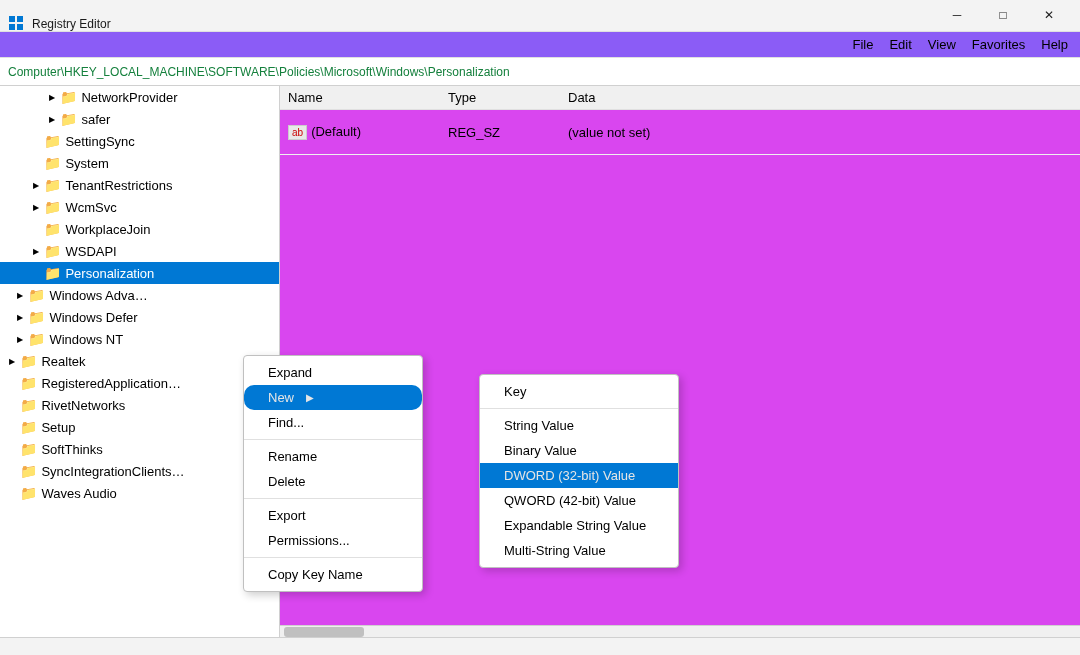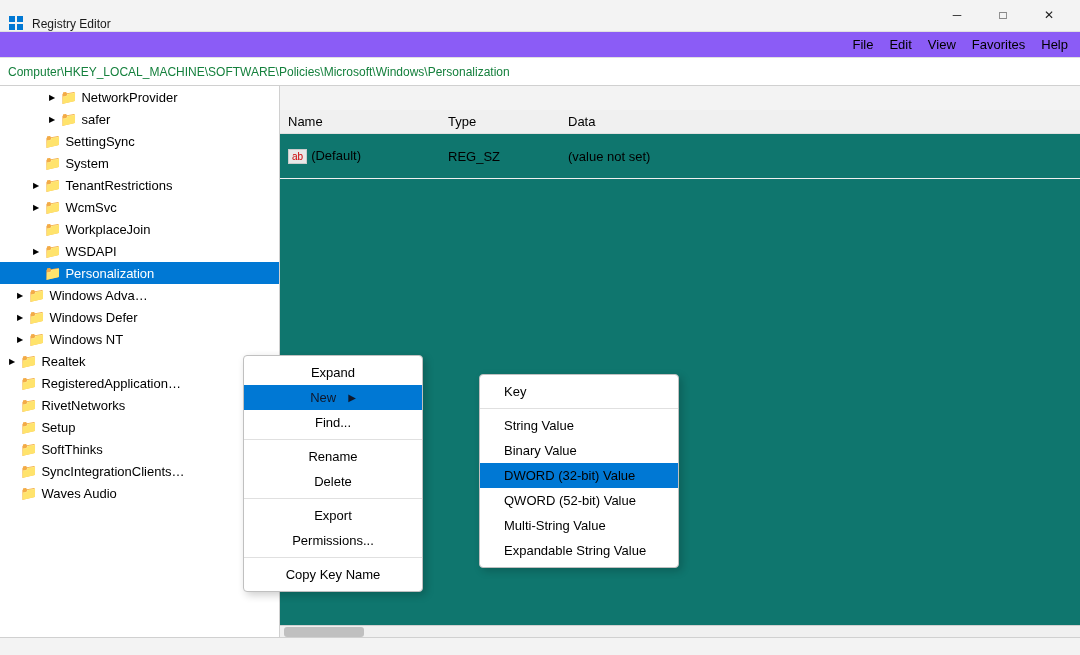--- a/index.html
+++ b/index.html
@@ -117,25 +117,24 @@
       color: #ffc107;
       margin-right: 4px;
       font-size: 14px;
       flex-shrink: 0;
     }
     .tree-label { font-size: 13px; }
 
     
     .right-panel {
       flex: 1;
-      background: #0f766e;
+      background: #d946ef;
       overflow: hidden;
       display: flex;
       flex-direction: column;
-      margin-top: 24px;
     }
     .registry-table {
       width: 100%;
       border-collapse: collapse;
     }
     .registry-table th {
       text-align: left;
       padding: 4px 8px;
       border-bottom: 1px solid #e0e0e0;
       background: #f0f0f0;
@@ -168,26 +167,27 @@
       min-width: 180px;
       z-index: 100;
       left: 243px;
       top: 355px;
     }
     .context-menu-item {
       padding: 5px 24px;
       cursor: pointer;
       display: flex;
       align-items: center;
-      justify-content: center;
+      justify-content: flex-start;
       white-space: nowrap;
     }
     .context-menu-item.highlighted {
       background: #0078d4;
-      color: #0f172a;
+      color: #e5e5e5;
+      border-radius: 10px;
     }
     .context-menu-separator {
       height: 1px;
       background: #e0e0e0;
       margin: 4px 0;
     }
     .submenu-arrow { font-size: 10px; margin-left: 12px; }
 
     
     .submenu {
@@ -202,21 +202,21 @@
       left: 479px;
       top: 374px;
     }
     .submenu-item {
       padding: 5px 24px;
       cursor: pointer;
       white-space: nowrap;
     }
     .submenu-item.highlighted {
       background: #0078d4;
-      color: #000000;
+      color: #e5e5e5;
     }
 
     
     .status-bar {
       height: 18px;
       background: #f3f3f3;
       border-top: 1px solid #d0d0d0;
       display: flex;
       align-items: center;
       padding: 0 8px;
@@ -465,16 +465,16 @@
       <span>Copy Key Name</span>
     </div>
   </div>
 
 <div class="submenu" id="submenu">
 <div class="submenu-item"><span>Key</span></div>
     <div class="context-menu-separator"></div>
     <div class="submenu-item"><span>String Value</span></div>
     <div class="submenu-item"><span>Binary Value</span></div>
     <div class="submenu-item highlighted"><span>DWORD (32-bit) Value</span></div>
-    <div class="submenu-item"><span>QWORD (52-bit) Value</span></div>
+    <div class="submenu-item"><span>QWORD (42-bit) Value</span></div>
+    <div class="submenu-item"><span>Expandable String Value</span></div>
     <div class="submenu-item"><span>Multi-String Value</span></div>
-    <div class="submenu-item"><span>Expandable String Value</span></div>
   </div>
 
 </body></html>

